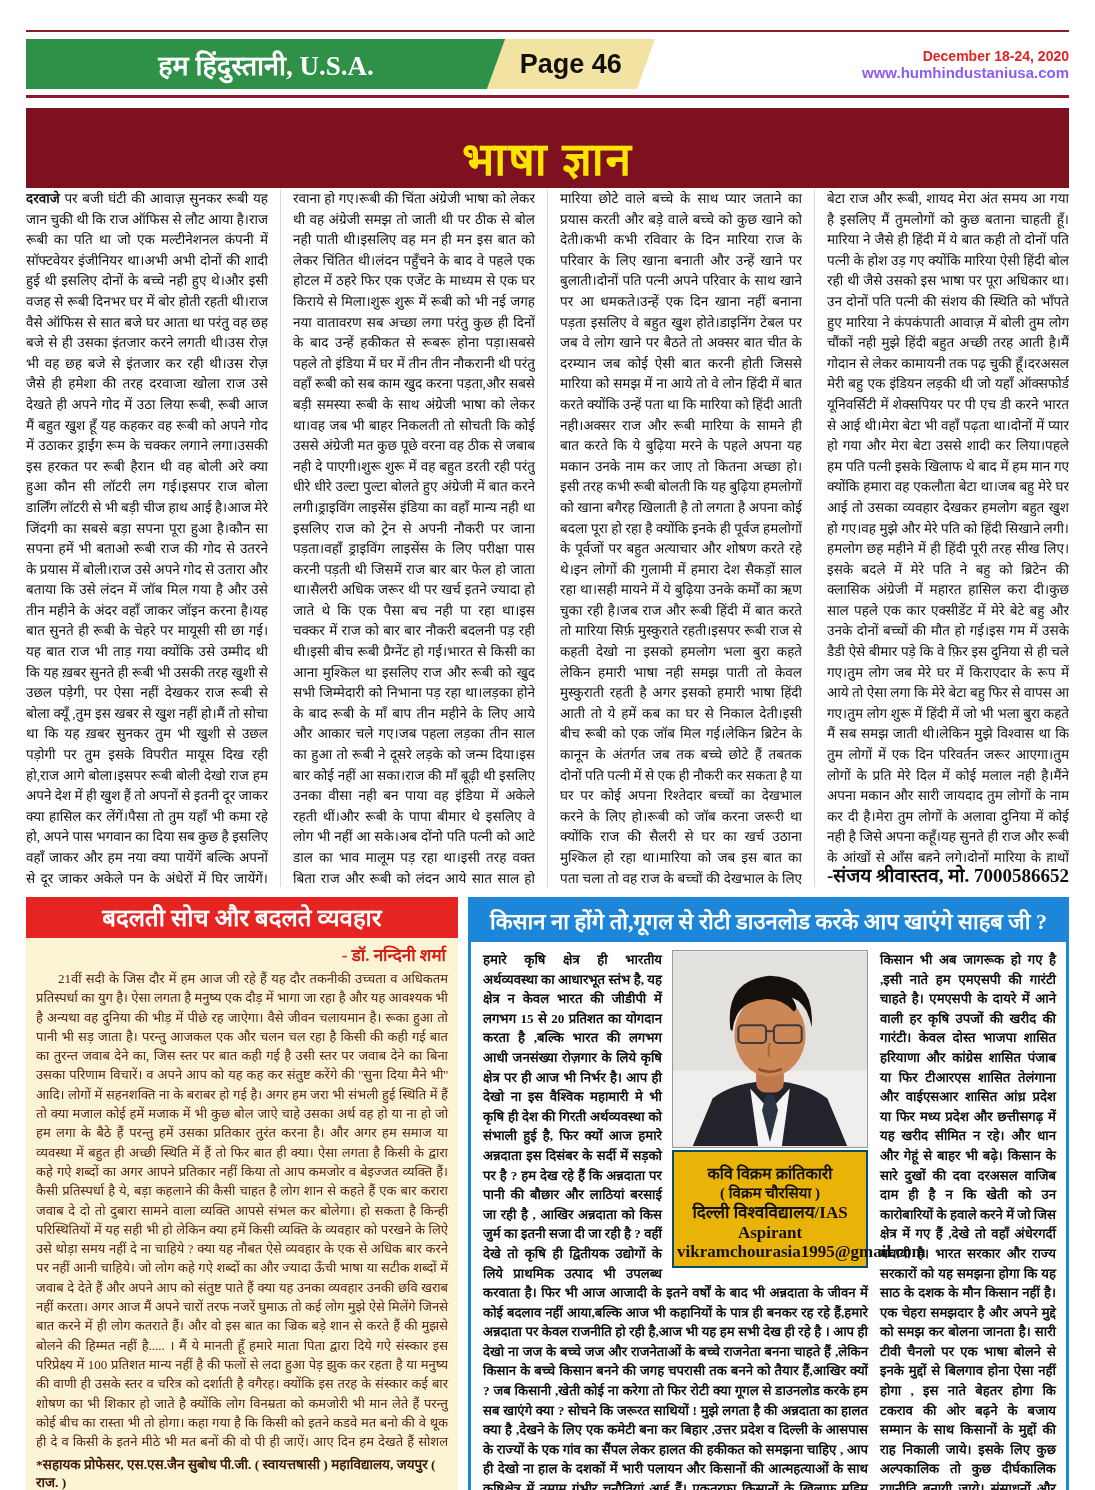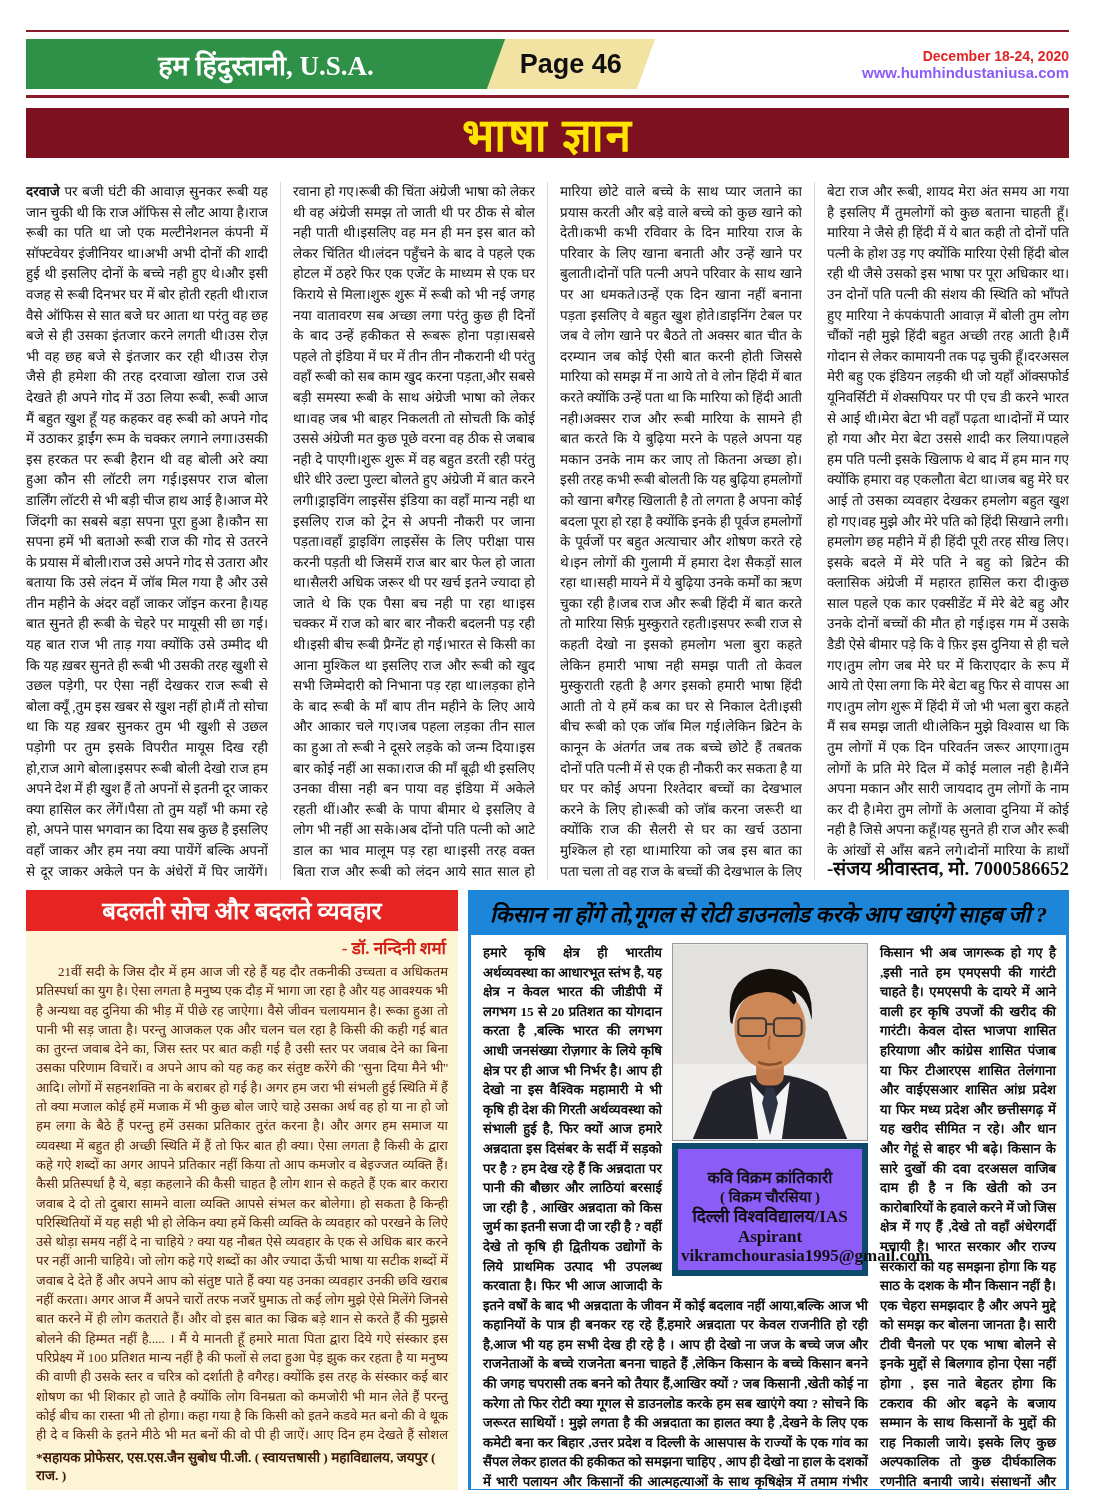--- a/index.html
+++ b/index.html
@@ -21,22 +21,22 @@
   .page-badge .pb-text { transform:skewX(20deg); font-family:"Liberation Sans", sans-serif;
                 font-weight:bold; font-size:27px; color:#101010; }
   .issue-block { margin-left:auto; text-align:right; display:flex; flex-direction:column;
                  justify-content:center; font-family:"Liberation Sans", sans-serif; }
   .issue-date { color:#e02424; font-weight:bold; font-size:14px; }
   .issue-site { color:#8b5cf6; font-weight:bold; font-size:15px; text-decoration:none; }
 
   .header-rule { height:3px; background:#8c1a2a; margin:6px 0 10px 0; }
 
   
-  .headline-banner { background:#7d1120; height:50px; display:flex; align-items:center;
-                     justify-content:center; margin-bottom:24px; }
+  .headline-banner { background:#7d1120; height:80px; display:flex; align-items:flex-end;
+                     justify-content:center; margin-bottom:1px; }
   .headline-banner .hl { color:#ffe400; font-weight:bold; font-size:46px; letter-spacing:2px; }
 
   
   .main-cols { display:flex; height:698px; overflow:hidden; margin-bottom:10px; }
   .mcol { flex:1; font-size:13.5px; line-height:20.6px; text-align:justify; overflow:hidden; }
   .mcol + .mcol { border-left:1px solid #d9d9d9; margin-left:12px; padding-left:12px; }
   .lead-word { font-weight:bold; }
   .mcol4 { display:flex; flex-direction:column; }
   .mcol4 .mtext { flex:1; overflow:hidden; }
   .main-byline { font-weight:bold; font-size:19px; text-align:center; padding-top:4px; white-space:nowrap; }
@@ -51,29 +51,29 @@
   .left-byline { text-align:right; color:#d42015; font-weight:bold; font-size:17px; padding:5px 12px 1px; }
   .left-body { flex:1; overflow:hidden; padding:2px 10px 0 10px; font-size:13px; line-height:19.3px;
                text-align:justify; color:#58220e; }
   .left-body .indent { display:inline-block; width:22px; }
   .left-footer { font-weight:bold; font-size:13.5px; color:#3c1606; padding:3px 10px 8px; }
 
   
   .right-art { flex:1; border:3px solid #1d86d8; background:#ffffff; display:flex;
                flex-direction:column; overflow:hidden; }
   .right-banner { background:#1d86d8; text-align:center; padding:5px 6px 7px; }
-  .right-banner .rb { color:#000000; font-weight:bold; font-size:22px;font-style:italic; }
+  .right-banner .rb { color:#ffffff; font-weight:bold; font-size:22px; }
   .right-body { flex:1; display:flex; padding:8px 10px 6px 12px; overflow:hidden; }
   .rcol1 { width:385px; font-weight:bold; font-size:13.2px; line-height:19.6px; text-align:justify; }
   .rcol2 { flex:1; margin-left:12px; font-weight:bold; font-size:13.2px; line-height:19.6px; text-align:justify; }
 
   .photo-box { float:right; width:196px; margin:0 0 4px 10px; }
   .photo-frame { border:1px solid #999; background:#e9e9e9; }
   .photo-frame svg { display:block; width:100%; height:196px; }
-  .caption-box { border:6px solid #0c4a6e; background:#8b5cf6; text-align:center; padding:19px 3px 4px; margin-top:2px; }
+  .caption-box { border:2px solid #0c4a6e; background:#eab308; text-align:center; padding:12px 3px 4px; margin-top:2px; }
   .cap1 { font-weight:bold; font-size:16px; color:#101010; }
   .cap2 { font-weight:bold; font-size:15px; color:#101010; }
   .cap3 { font-weight:bold; font-size:17px; color:#101010; }
   .cap4 { font-weight:bold; font-size:17px; color:#101010; text-decoration:none; display:block; }
 </style>
 </head>
 <body>
 
 <div class="page">
 

